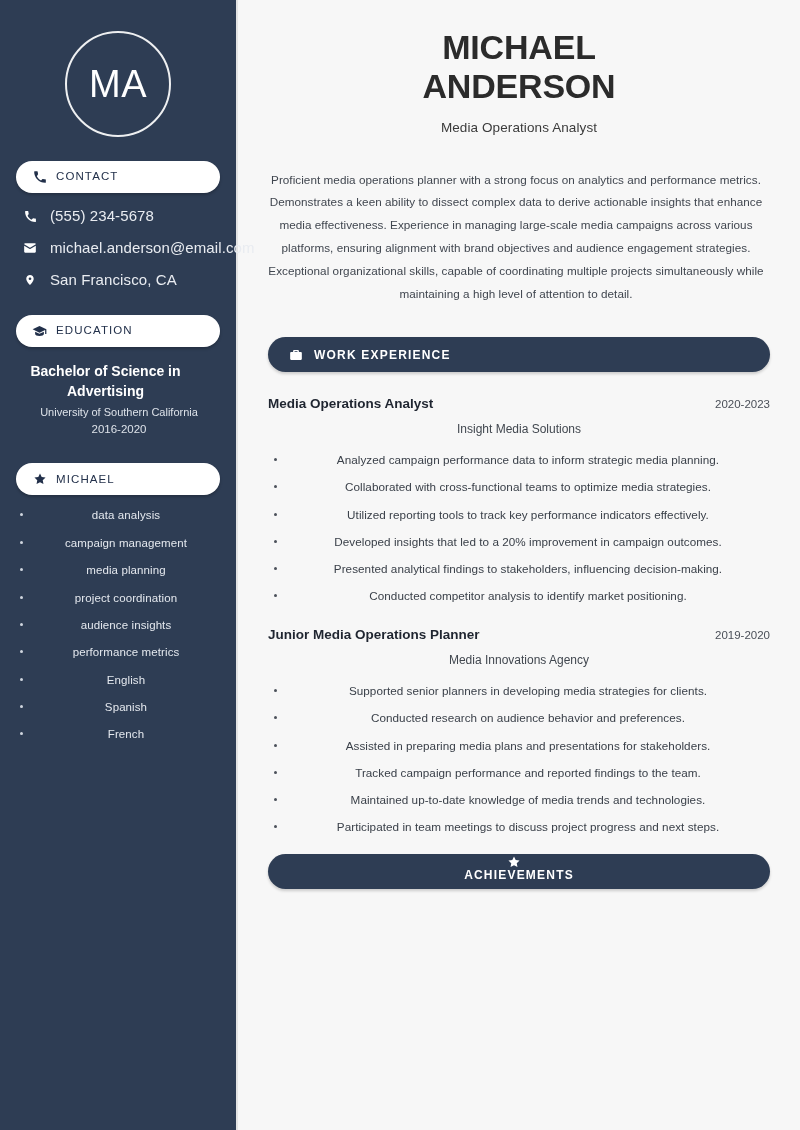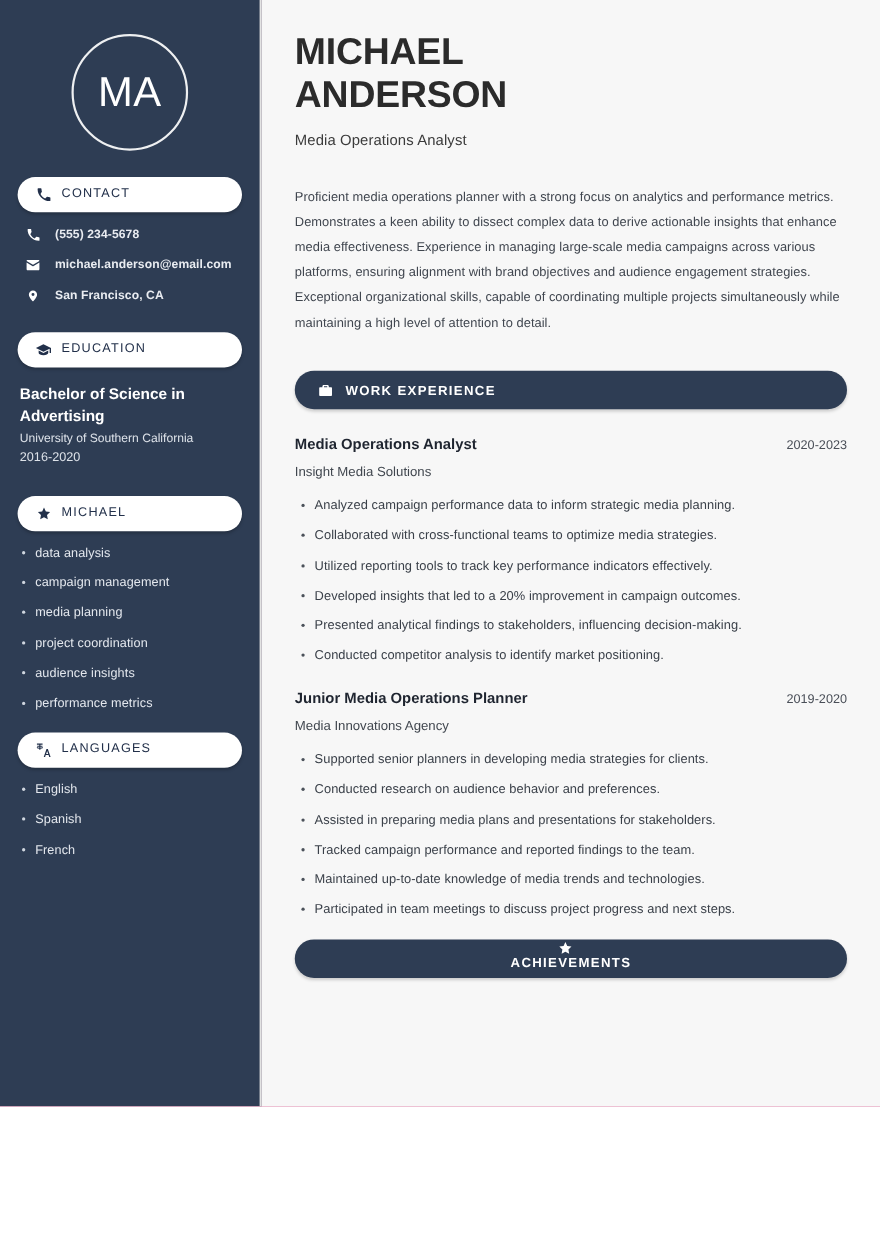--- a/index.html
+++ b/index.html
@@ -8,25 +8,26 @@
     background: #ffffff;
   }
   body {
     font-family: "Liberation Sans", sans-serif;
     -webkit-font-smoothing: antialiased;
   }
 
   .page {
     position: relative;
     width: 800px;
-    height: 1006px;
-    background: #be185d;
+    height: 1130px;
+    background: #0f766e;
     overflow: hidden;
     display: flex;
     box-sizing: border-box;
+    text-align: center;
   }
 
   
   .sidebar {
     width: 238px;
     flex: 0 0 238px;
     background: #2e3d54;
     color: #ffffff;
     box-sizing: border-box;
     padding: 0 16px;
@@ -101,25 +102,24 @@
   .contact-item .ci-icon {
     width: 16px;
     flex: 0 0 16px;
     display: inline-flex;
     align-items: center;
     justify-content: center;
     margin-right: 12px;
   }
   .contact-item .ci-icon svg { display:block; }
   .contact-text {
-    font-size: 11px;
+    font-size: 15px;
     color: #e9ecf1;
     letter-spacing: 0.1px;
     line-height: 1.2;
-    font-weight: bold;
   }
 
   .edu-block { margin-top: 14px; padding-left: 2px; }
   .edu-degree {
     font-size: 14px;
     font-weight: bold;
     color: #ffffff;
     line-height: 1.45;
     margin: 0 0 2px 0;
     max-width: 175px;
@@ -354,29 +354,20 @@
 
     <ul class="bullet-list">
       <li>data analysis</li>
       <li>campaign management</li>
       <li>media planning</li>
       <li>project coordination</li>
       <li>audience insights</li>
       <li>performance metrics</li>
     </ul>
 
-    <div class="pill sb-gap-lang">
-      <span class="pill-icon">
-        <svg width="15" height="15" viewBox="0 0 24 24" fill="#22304a">
-          <path d="M2.5 3.2h8.2v1.6H7.6v1.5h3v1.5h-3v1.4c1.1-.1 2.1-.4 2.9-.9l.9 1.3c-1.1.7-2.4 1.1-3.8 1.2v1.4H5.9v-1.4c-1.4-.1-2.7-.5-3.8-1.2l.9-1.3c.8.5 1.8.8 2.9.9V7.8h-3V6.3h3V4.8H2.5V3.2z"></path>
-          <path d="M16.4 11.2h2l4 11.4h-2l-.9-2.7h-4.2l-.9 2.7h-2l4-11.4zm1 2.6-1.5 4.5h3l-1.5-4.5z"></path>
-        </svg>
-      </span>
-      <span class="pill-label">LANGUAGES</span>
-    </div>
 
     <ul class="bullet-list">
       <li>English</li>
       <li>Spanish</li>
       <li>French</li>
     </ul>
   </aside>
 
   <main class="main">
 

